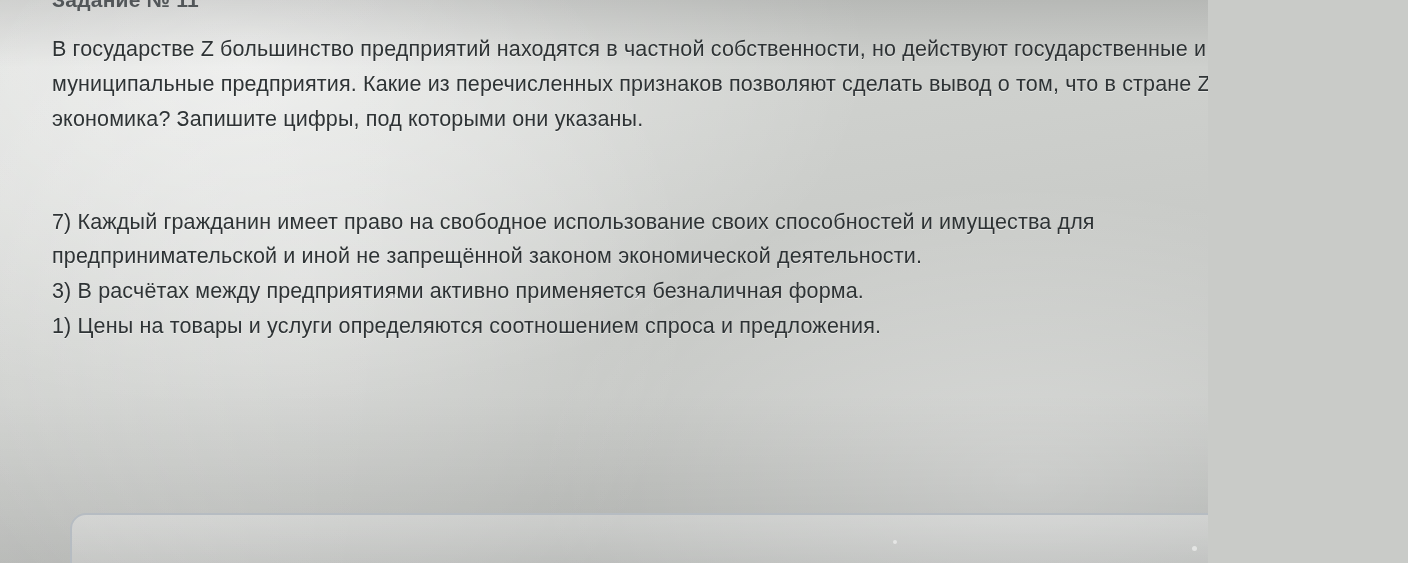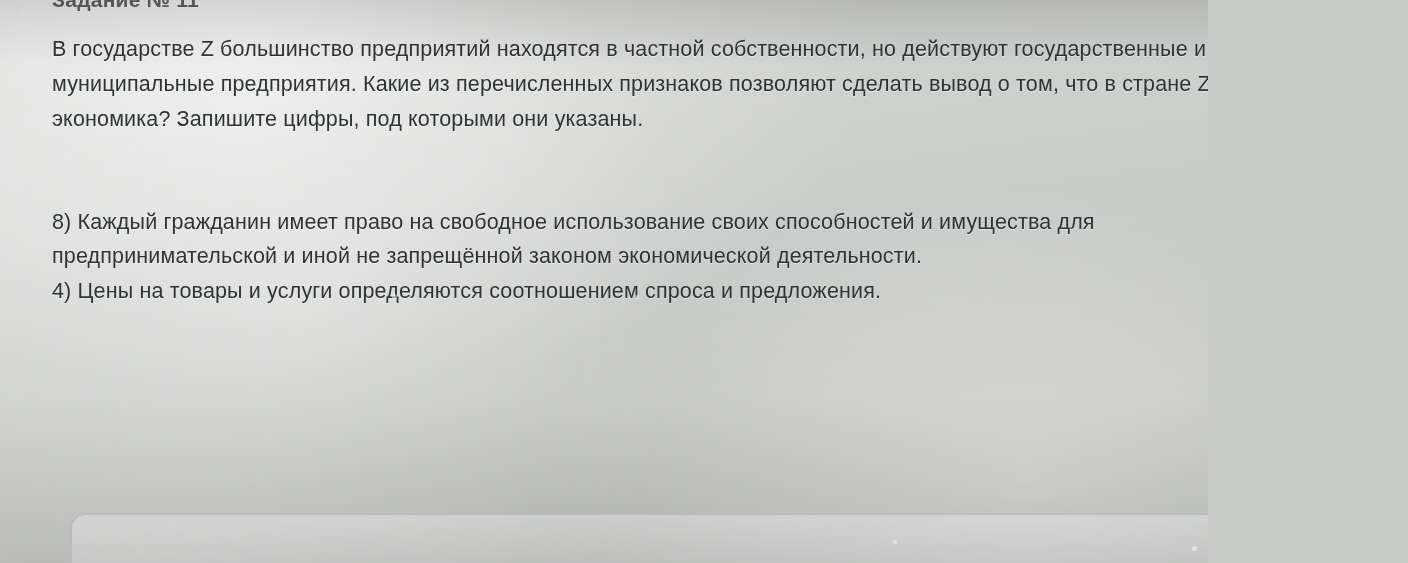--- a/index.html
+++ b/index.html
@@ -135,22 +135,23 @@
 
 <div id="screen">
 
   <div id="task-heading">Задание № 11</div>
 
   <div id="question-block">
     <p>В государстве Z большинство предприятий находятся в частной собственности, но действуют государственные и муниципальные предприятия. Какие из перечисленных признаков позволяют сделать вывод о том, что в стране Z рыночная экономика? Запишите цифры, под которыми они указаны.</p>
   </div>
 
   <div id="options-block">
-    <div class="option wide">8) Каждый гражданин имеет право на свободное использование своих способностей и имущества для предпринимательской и иной не запрещённой законом экономической деятельности.</div>
-    <div class="option">4) Цены на товары и услуги определяются соотношением спроса и предложения.</div>
+    <div class="option wide">7) Каждый гражданин имеет право на свободное использование своих способностей и имущества для предпринимательской и иной не запрещённой законом экономической деятельности.</div>
+    <div class="option">3) В расчётах между предприятиями активно применяется безналичная форма.</div>
+    <div class="option">1) Цены на товары и услуги определяются соотношением спроса и предложения.</div>
   </div>
 
   <div id="cursor">
     <svg width="18" height="24" viewBox="0 0 18 24" xmlns="http://www.w3.org/2000/svg">
       <path d="M2 1 L2 18 L6.4 13.6 L9.2 20.4 L12 19.2 L9.2 12.6 L15 12.4 Z" fill="#ffffff" stroke="#555a5d" stroke-width="1.2" stroke-linejoin="round"></path>
     </svg>
   </div>
 
   <div id="answer-box" title=""></div>
 

